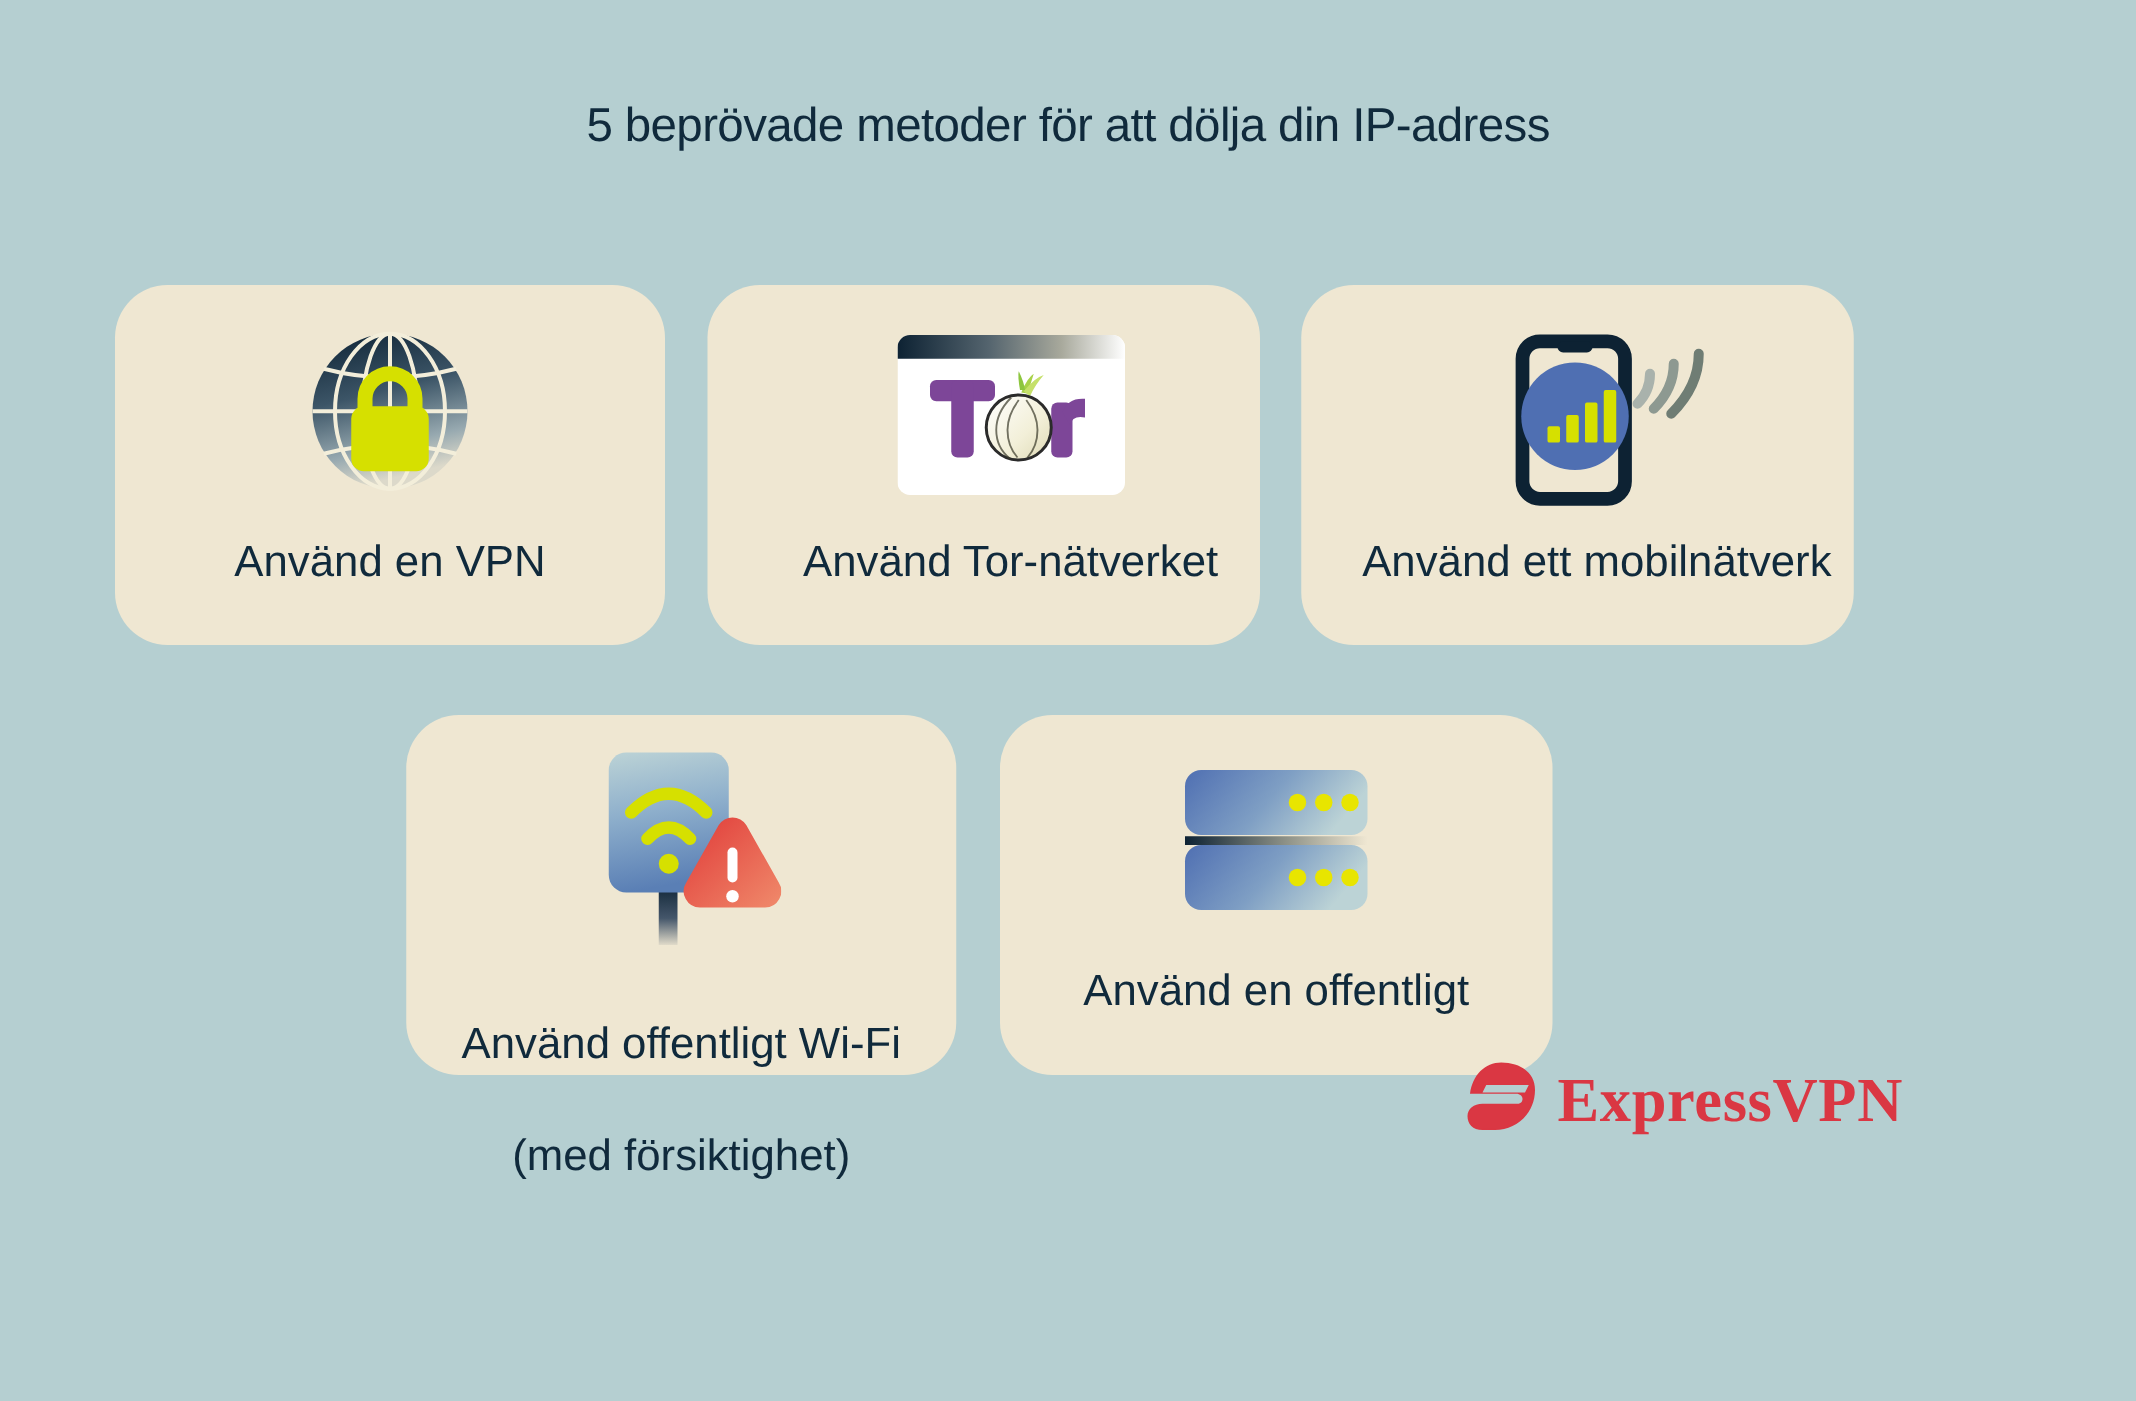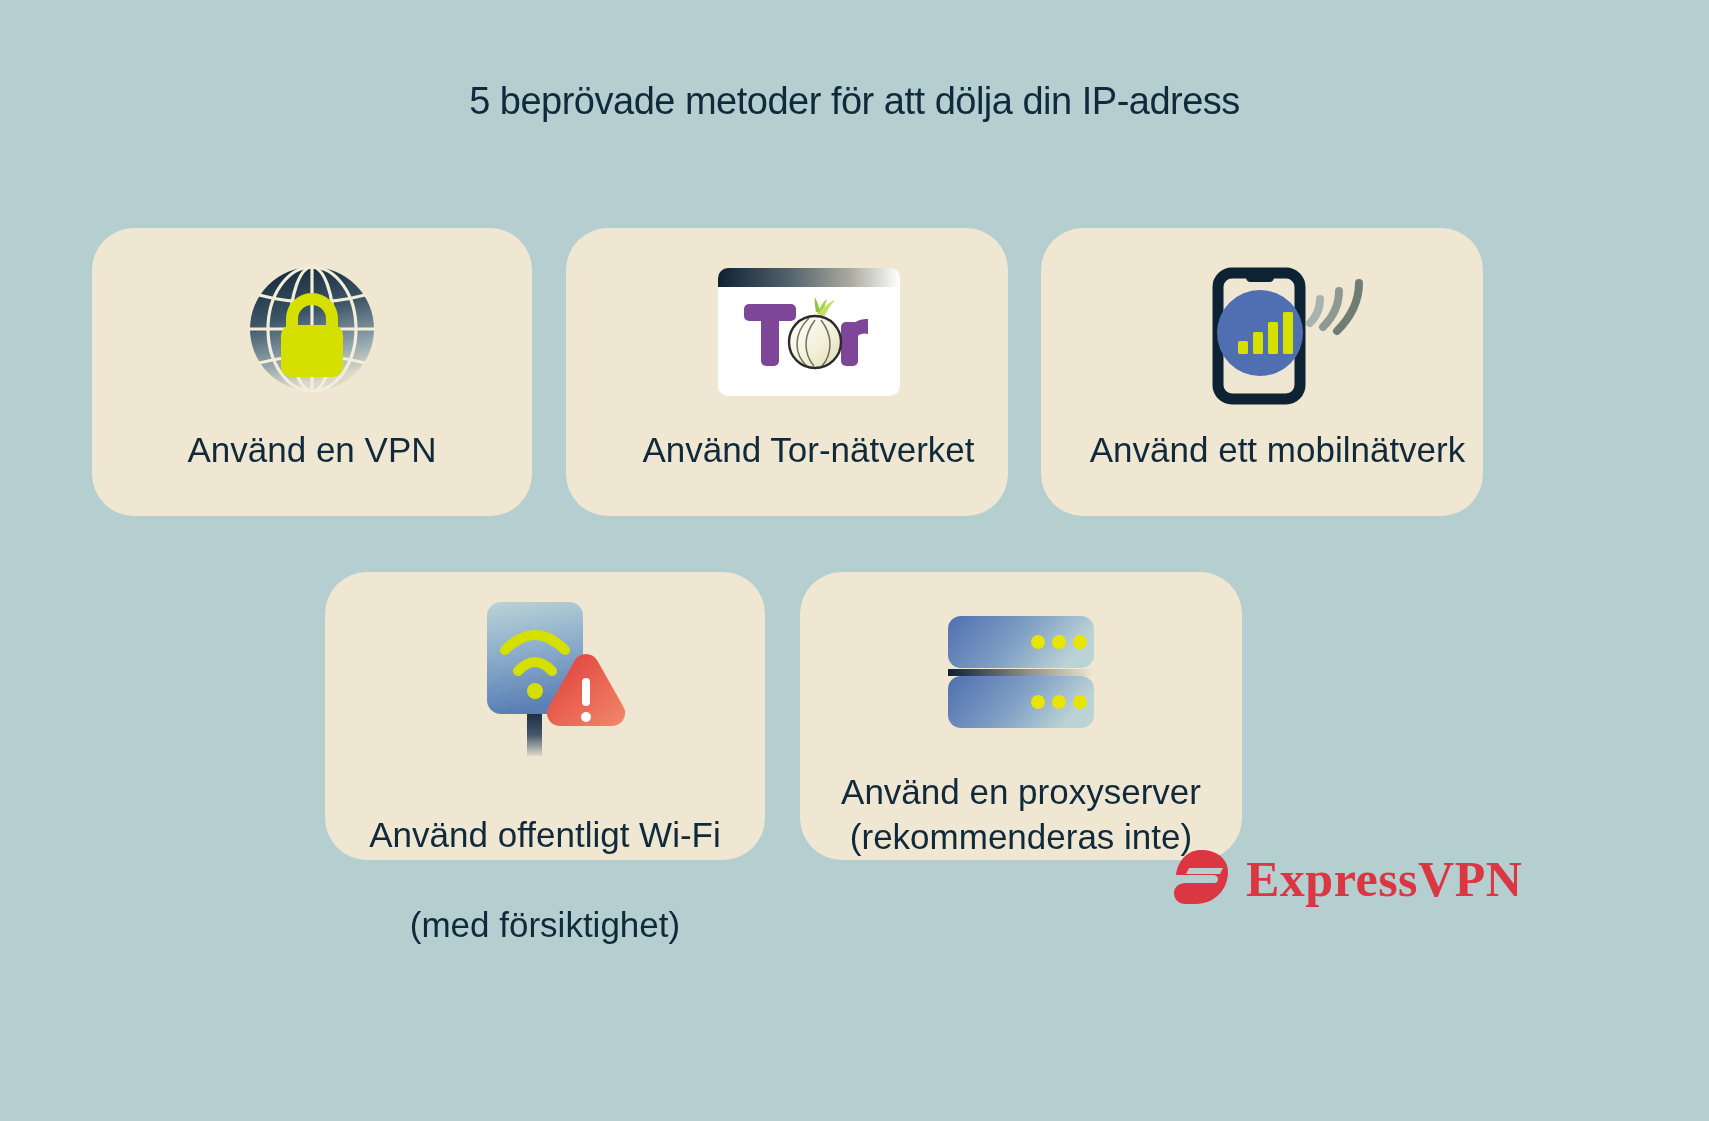--- a/index.html
+++ b/index.html
@@ -263,22 +263,21 @@
         <g fill="#e8e500">
           <circle cx="92" cy="28" r="7"></circle>
           <circle cx="113" cy="28" r="7"></circle>
           <circle cx="134" cy="28" r="7"></circle>
           <circle cx="92" cy="88" r="7"></circle>
           <circle cx="113" cy="88" r="7"></circle>
           <circle cx="134" cy="88" r="7"></circle>
         </g>
       </svg>
     </div>
-    <div class="card-label label-1">Använd en proxyserver</div>
-    <div class="card-label label-2">(rekommenderas inte)</div>
+    <div class="card-label label-1">Använd en offentligt</div>
   </div>
 
   <div class="brand">
     <span>
       <svg width="62" height="58" viewBox="0 0 62 58">
         <path d="M31 2 C46 2 58 10 58 24 C58 42 44 56 26 56 L16 56 C8 56 4 51 4 45 C4 39 9 35 16 35 L44 35 C47 35 48 33 48 31 C48 29 46 27 43 27 L6 27 C8 12 18 2 31 2 Z
                  M18 19 L52 19 L52 25 L15 25 Z" fill="#da3743"></path>
         <path d="M31 3 C45 3 57 11 57 24 C57 41 43 55 26 55 L16 55 C9 55 5 50.5 5 45 C5 39.5 9.5 36 16 36 L44 36 C48 36 50 33.5 50 31 C50 28.5 48 26 44 26 L7 26 C9.5 12.5 19 3 31 3 Z" fill="#da3743"></path>
         <path d="M19 20 L53 20 L50 26 L16 26 Z" fill="#b5cfd1"></path>
       </svg>

